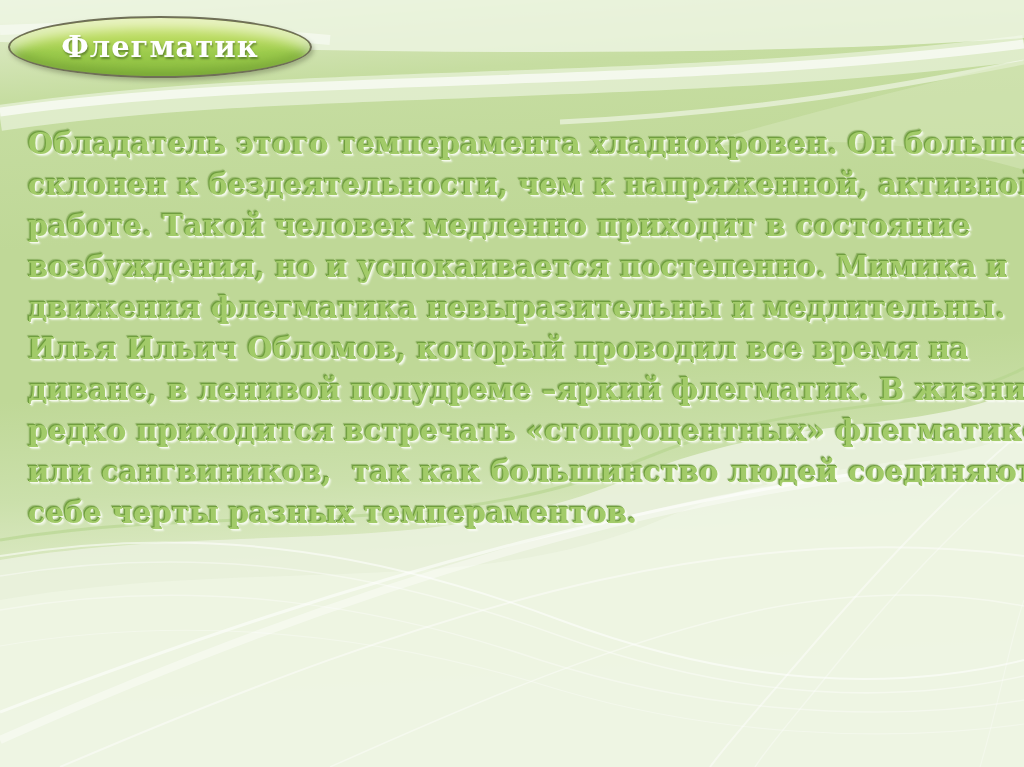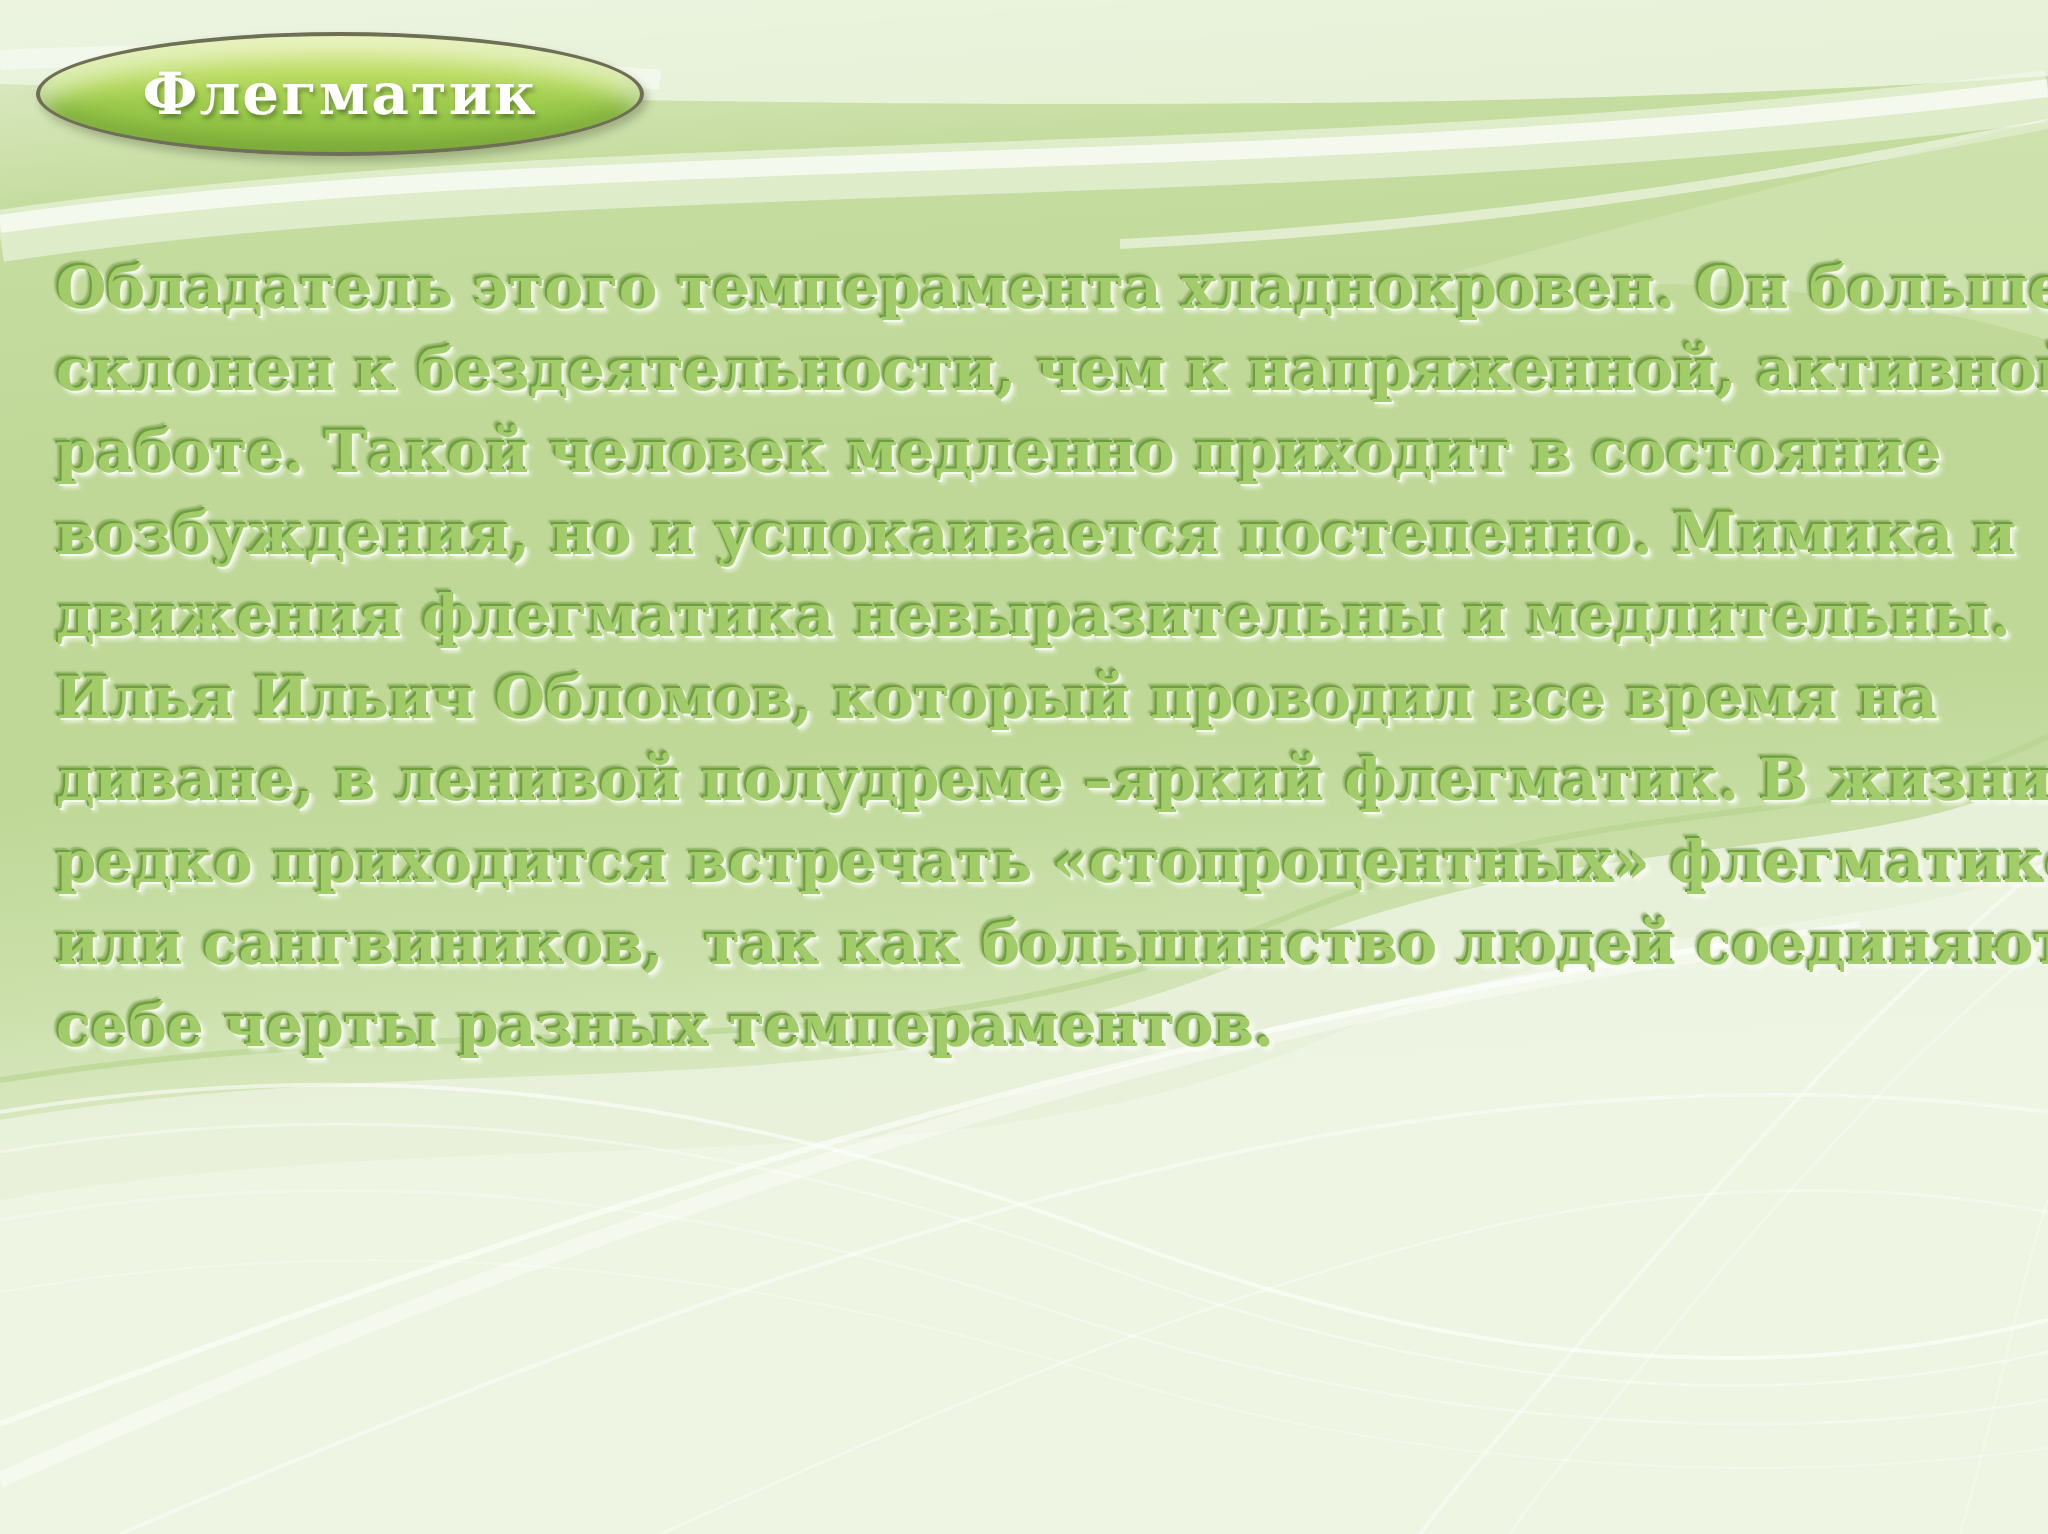--- a/index.html
+++ b/index.html
@@ -14,21 +14,21 @@
       #c6dda1 12%,
       #bfd897 30%,
       #bfd897 48%,
       #cbe0ab 60%,
       #e2edcd 72%,
       #e9f1dc 85%,
       #eaf2de 100%);
   }
   .bg-art{position:absolute;left:0;top:0;width:1024px;height:767px;pointer-events:none;}
   .title-badge{
-    position:absolute;left:18px;top:16px;width:300px;height:58px;
+    position:absolute;left:8px;top:16px;width:300px;height:58px;
     border-radius:50%;
     background:linear-gradient(180deg,#d3e77f 0%,#b8da5e 35%,#9ccb4c 60%,#8abd3f 100%);
     border:2px solid #6f6f57;
     box-shadow: inset 0 10px 12px rgba(255,255,255,.55), inset 0 -6px 10px rgba(90,130,40,.35), 2px 3px 4px rgba(80,90,60,.35);
     display:flex;align-items:center;justify-content:center;
   }
   .title-badge span{
     color:#ffffff;
     font-weight:bold;
     font-size:29px;

